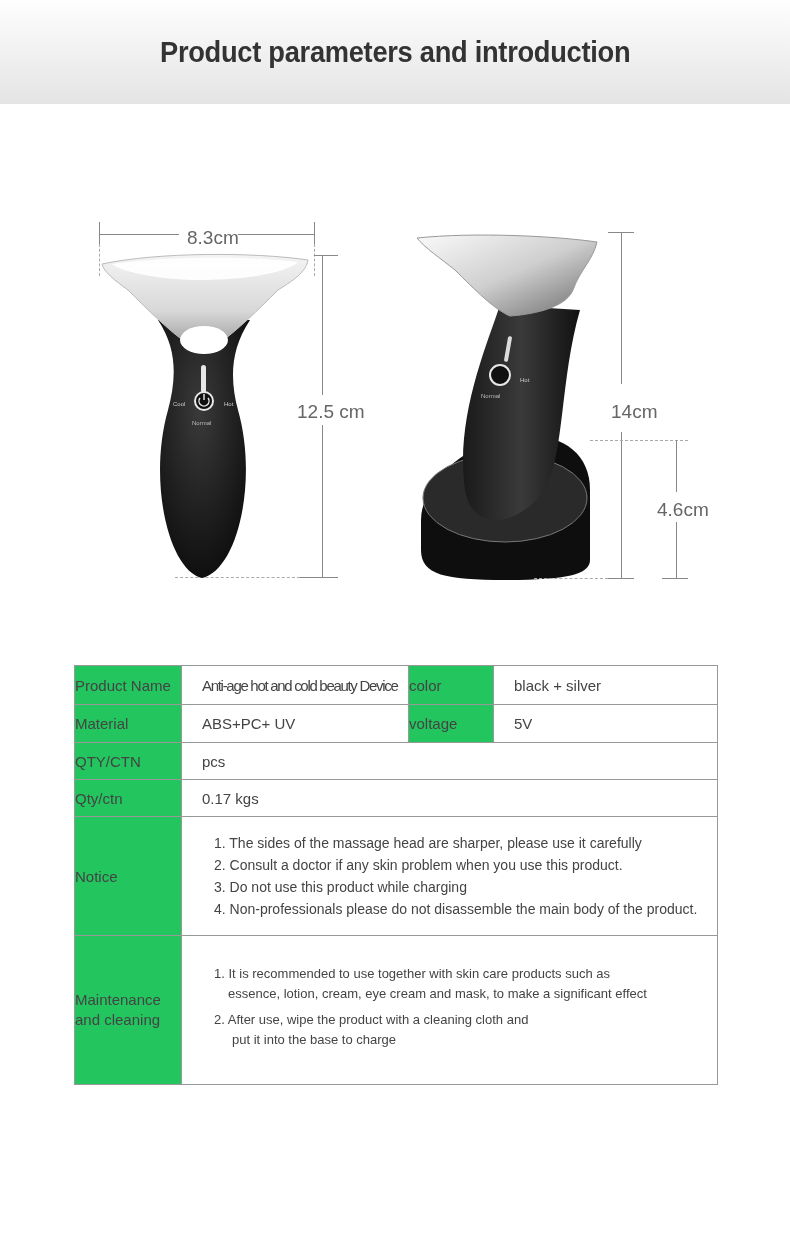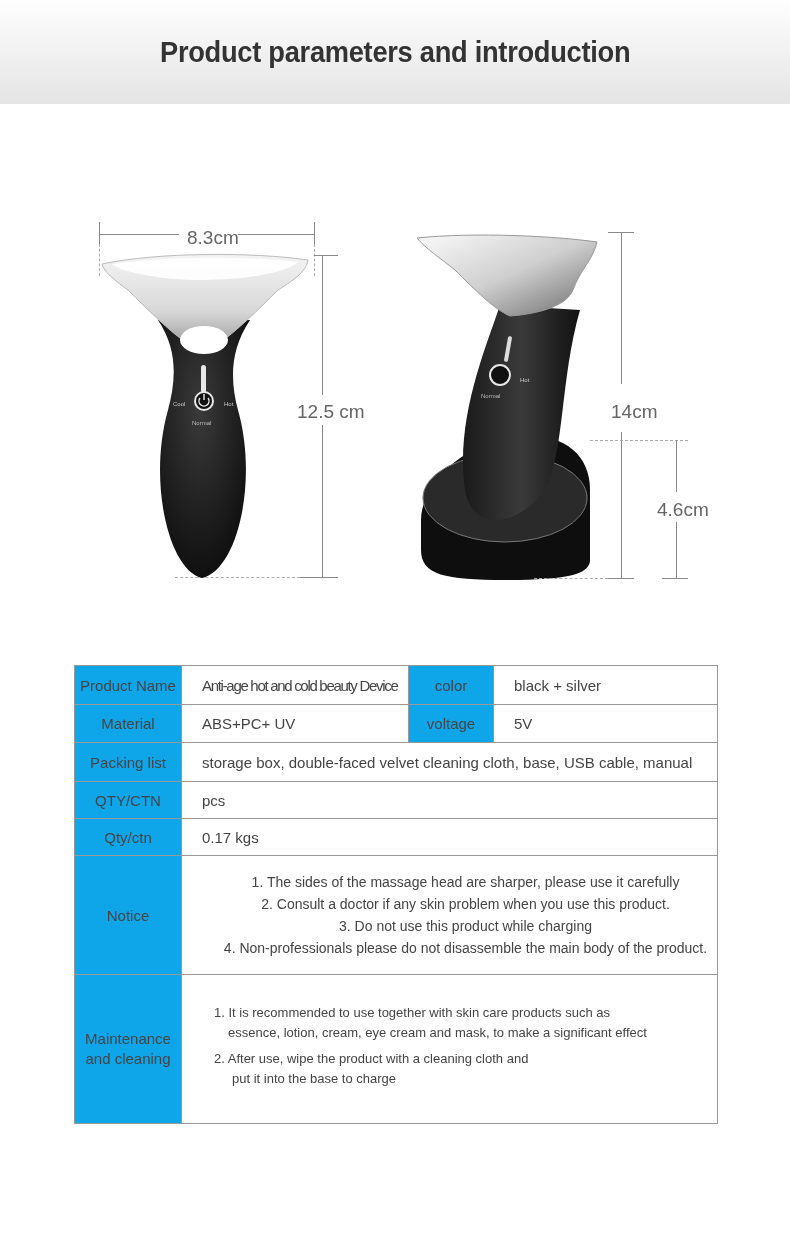--- a/index.html
+++ b/index.html
@@ -8,25 +8,25 @@
   .header h1 { margin: 0; font-family: "Liberation Sans", sans-serif; font-weight: bold; font-size: 29px; color: #333333; letter-spacing: -0.3px; transform: scaleX(0.94); }
   .dim { position: absolute; font-size: 19px; color: #666; font-family: "Liberation Sans", sans-serif; }
   .hline { position: absolute; height: 1px; background: #888; }
   .vline { position: absolute; width: 1px; background: #888; }
   .dash-h { position: absolute; height: 0; border-top: 1px dashed #aaa; }
   .dash-v { position: absolute; width: 0; border-left: 1px dashed #aaa; }
   svg.product { position: absolute; }
 
   table.spec { position: absolute; left: 74px; top: 665px; border-collapse: collapse; table-layout: fixed; width: 643px; }
   table.spec td { border: 1px solid #999; font-size: 15px; color: #444; padding: 0; height: 36px; vertical-align: middle; white-space: nowrap; overflow: visible; }
-  td.label { background: #0ea5e9; text-align: center; }
+  td.label { background: #22c55e; text-align: left; }
   td.val { padding-left: 20px !important; text-align: left; }
   td.val.narrow { letter-spacing: -1.3px; }
   .list { font-size: 14px; line-height: 22px; padding-left: 32px; }
-  .list div { white-space: nowrap; text-align: center; }
+  .list div { white-space: nowrap; }
   .list2 { font-size: 13px; line-height: 20px; padding-left: 32px; }
   .list2 .item { margin-bottom: 6px; }
   .list2 div { white-space: nowrap; }
 </style>
 </head>
 <body>
 
 <div class="header">
   <h1>Product parameters and introduction</h1>
 </div>
@@ -119,24 +119,20 @@
     <td class="val narrow">Anti-age hot and cold beauty Device</td>
     <td class="label">color</td>
     <td class="val">black + silver</td>
   </tr>
   <tr style="height:38px;">
     <td class="label">Material</td>
     <td class="val">ABS+PC+ UV</td>
     <td class="label">voltage</td>
     <td class="val">5V</td>
   </tr>
-  <tr style="height:39px;">
-    <td class="label">Packing list</td>
-    <td class="val" colspan="3">storage box, double-faced velvet cleaning cloth, base, USB cable, manual</td>
-  </tr>
   <tr style="height:37px;">
     <td class="label">QTY/CTN</td>
     <td class="val" colspan="3">pcs</td>
   </tr>
   <tr style="height:36px;">
     <td class="label">Qty/ctn</td>
     <td class="val" colspan="3">0.17 kgs</td>
   </tr>
   <tr style="height:119px;">
     <td class="label">Notice</td>

